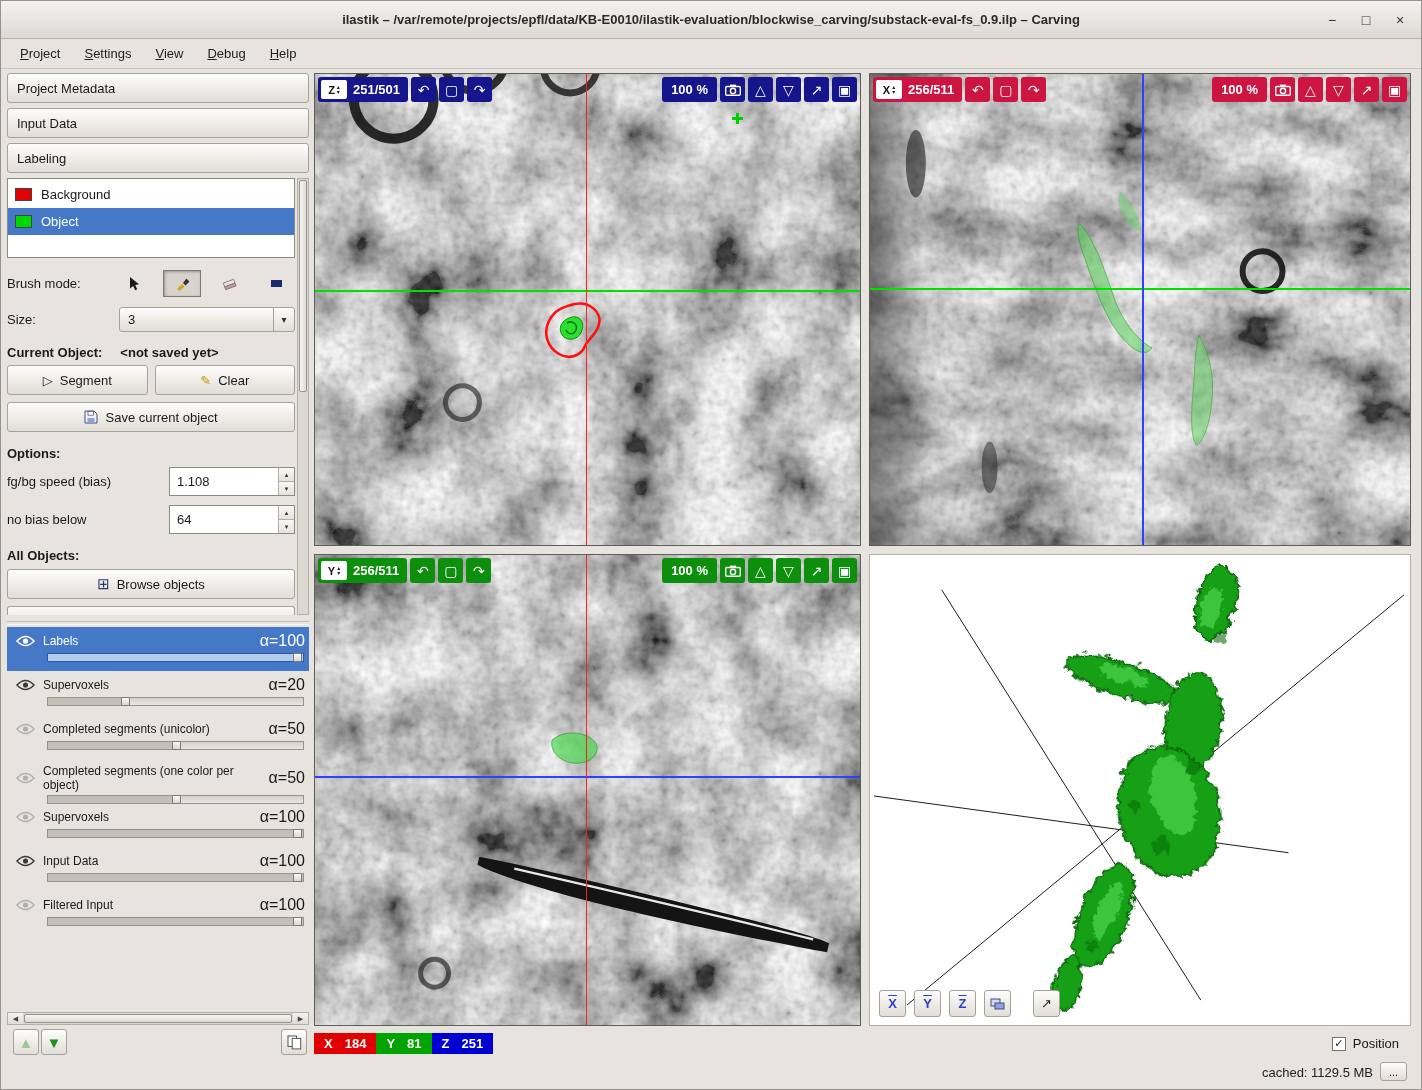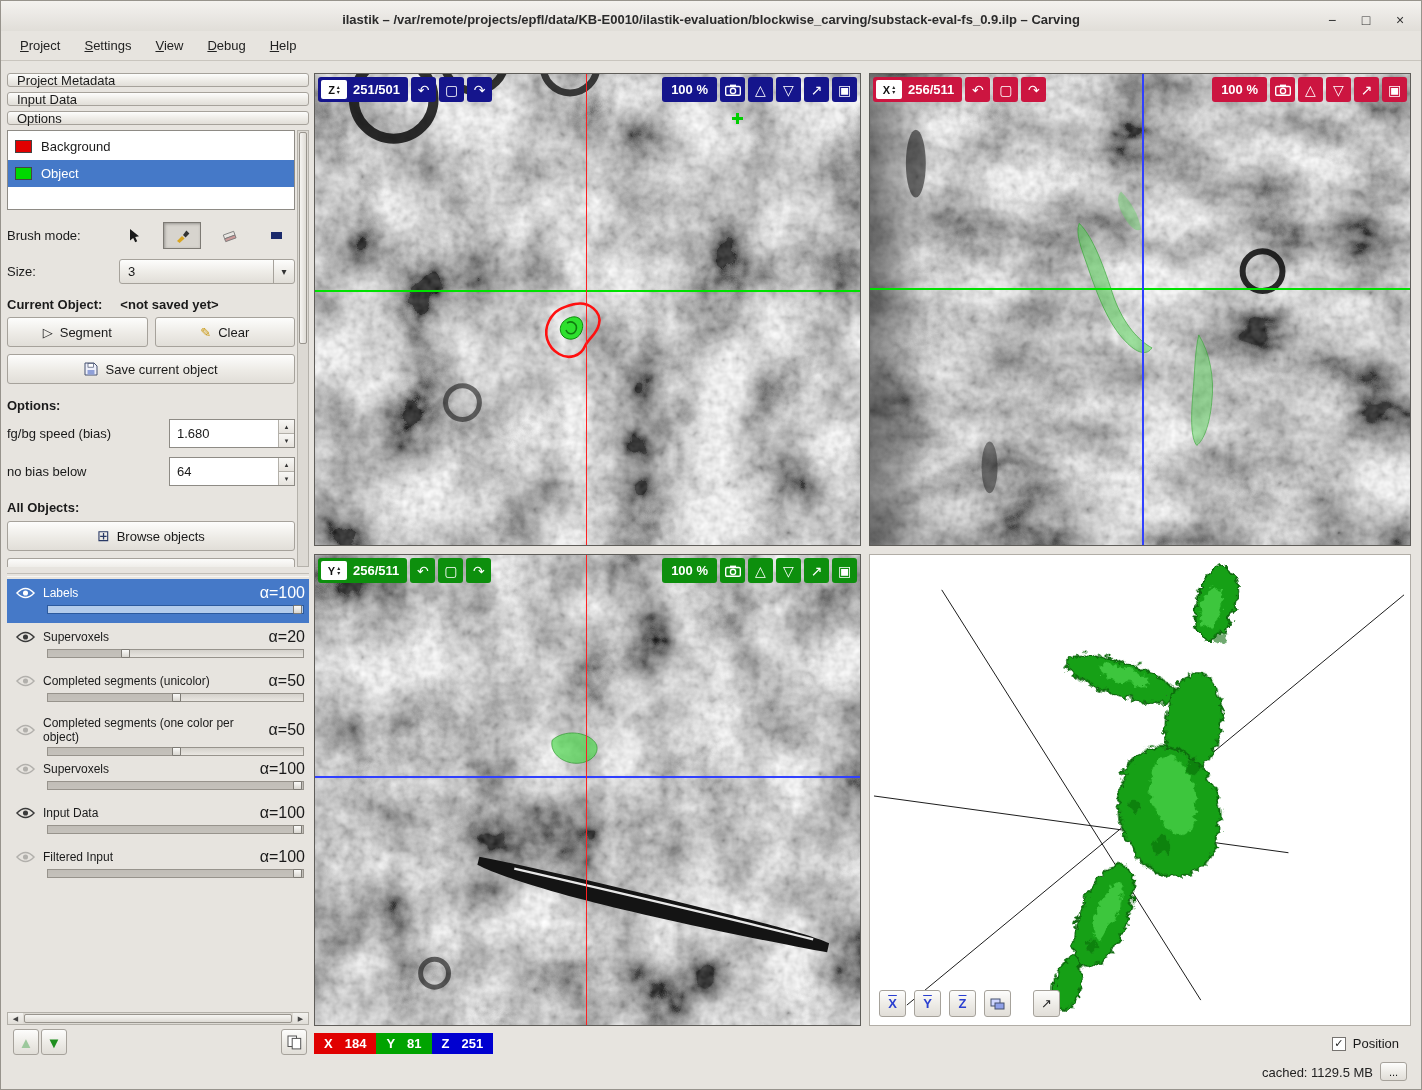--- a/index.html
+++ b/index.html
@@ -8,32 +8,32 @@
        font-size:13px;position:relative;overflow:hidden;border:1px solid #97938c}
 
   
   .titlebar{position:absolute;left:0;top:0;right:0;height:38px;
             background:linear-gradient(#f4f2ef,#dcd9d3);border-bottom:1px solid #b3afa8;
             display:flex;align-items:center;justify-content:center}
   .title{font-weight:600;color:#2b2b2b;font-size:13px}
   .winctl{position:absolute;right:8px;top:0;height:38px;display:flex;align-items:center;gap:8px}
   .winbtn{width:26px;height:24px;display:flex;align-items:center;justify-content:center;
           font-size:14px;color:#333;border-radius:3px}
-  .menubar{position:absolute;left:0;top:30px;right:0;height:30px;display:flex;align-items:center;
+  .menubar{position:absolute;left:0;top:38px;right:0;height:30px;display:flex;align-items:center;
            padding-left:8px;gap:2px;border-bottom:1px solid #c9c5be;background:#e7e4df}
   .menu-item{padding:4px 11px;border-radius:2px;color:#222}
   .menu-item::first-letter{text-decoration:underline}
 
   
   .gbtn{background:linear-gradient(#fdfdfc,#edebe6 55%,#e1ded8);border:1px solid #a6a29b;border-radius:3px}
   .sunken{background:#fff;border:1px solid #8e8b85}
 
   
   .sidebar{position:absolute;left:6px;top:72px;width:302px;height:952px;display:flex;flex-direction:column}
-  .acc{height:14px;margin-bottom:5px;display:flex;align-items:center;padding-left:9px;flex:none}
+  .acc{height:30px;margin-bottom:5px;display:flex;align-items:center;padding-left:9px;flex:none}
   .scrollwrap{position:relative;padding-right:14px;flex:none}
   .vscroll{position:absolute;right:0;top:0;bottom:0;width:12px;background:#dcd9d3;border:1px solid #b5b2ab}
   .vthumb{position:absolute;left:1px;right:1px;top:1px;height:212px;border:1px solid #98948d;border-radius:2px;
           background:linear-gradient(90deg,#f6f5f2,#dedbd5)}
   .labelpanel{height:80px;background:#fff;border:1px solid #8e8b85;padding-top:2px}
   .lrow{height:27px;display:flex;align-items:center;gap:9px;padding-left:7px}
   .lrow.sel{background:#4579c8;color:#ffffff}
   .swatch{width:17px;height:13px;border:1px solid #444;flex:none}
   .formrow{display:flex;align-items:center;margin-top:12px}
   .toolbtns{margin-left:auto;display:flex;gap:9px}
@@ -209,21 +209,21 @@
 </div>
 
 <div class="sidebar">
   <div class="acc gbtn">
       <span>Project Metadata</span>
     </div>
   <div class="acc gbtn">
       <span>Input Data</span>
     </div>
   <div class="acc gbtn">
-      <span>Options</span>
+      <span>Labeling</span>
     </div>
 
   <div class="scrollwrap">
 
     <div class="labelpanel">
       <div class="lrow">
         <span class="swatch" style="background:#e20000"></span>
         <span>Background</span>
       </div>
       <div class="lrow sel">
@@ -293,21 +293,21 @@
           <rect x="4" y="1.6" width="5.4" height="3.6" fill="#fff" stroke="#45506e" stroke-width="0.7"></rect>
         </svg>
       <span>Save current object</span>
     </div>
 
     <div class="optlabel">Options:</div>
 
     <div class="spinrow">
       <span>fg/bg speed (bias)</span>
       <span class="spinval sunken">
-        <span>1.680</span>
+        <span>1.108</span>
         <span class="steppers">
           <span class="step">▴</span>
           <span class="step">▾</span>
         </span>
       </span>
     </div>
 
     <div class="spinrow" style="margin-top:9px">
       <span>no bias below</span>
       <span class="spinval sunken">

